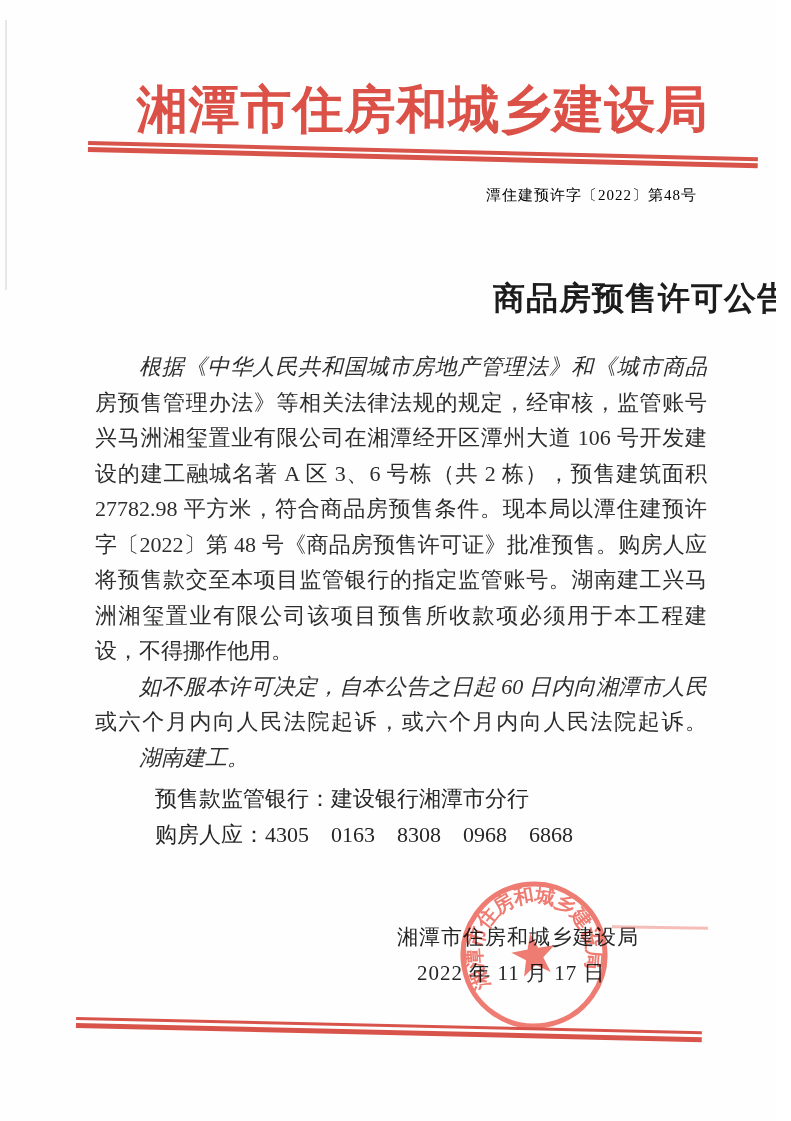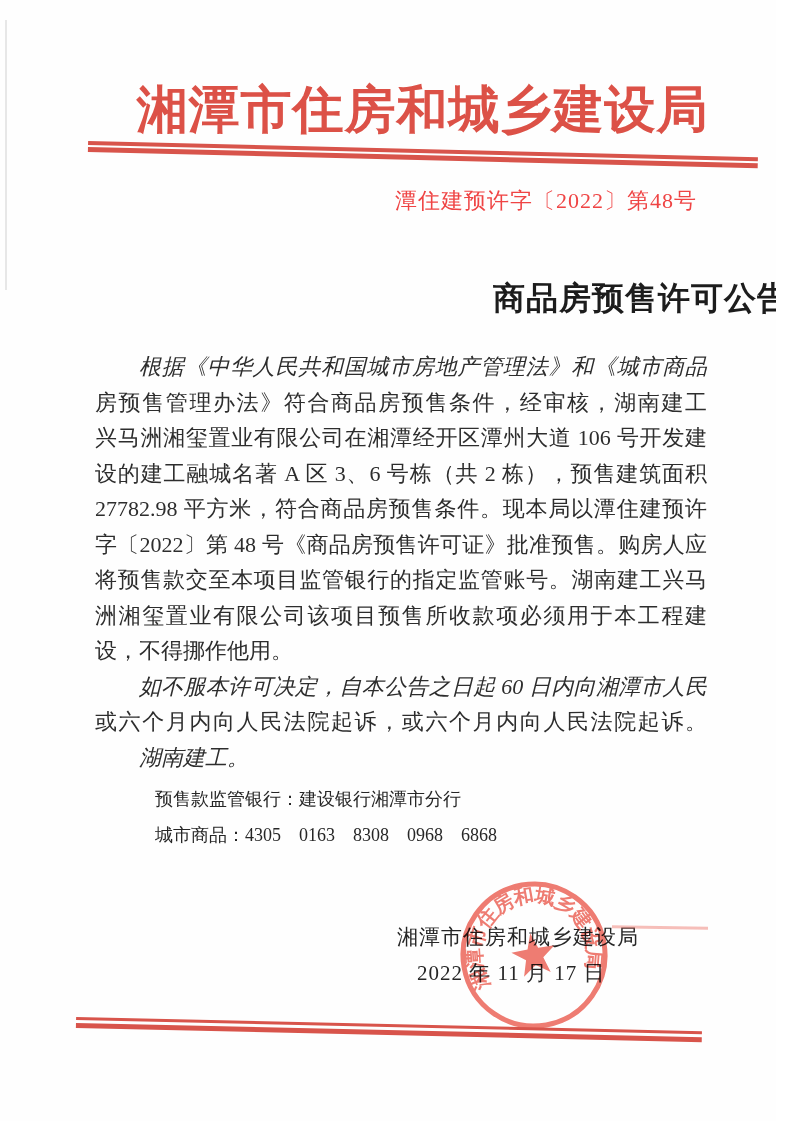--- a/index.html
+++ b/index.html
@@ -25,35 +25,35 @@
     border-bottom:5px solid var(--rule-red,#d8544b);
     transform:rotate(1.4deg);transform-origin:left center;
   }
   .rule-footer{
     left:76px;top:1017px;width:626px;height:11px;
     border-top:3px solid var(--rule-red,#d8544b);
     border-bottom:5px solid var(--rule-red,#d8544b);
     transform:rotate(1.3deg);transform-origin:left center;
   }
   .doc-number{
-    position:absolute;right:79px;top:186px;font-size:22px;color:#ef4444;
+    position:absolute;right:79px;top:186px;font-size:15px;color:#000000;
     letter-spacing:1px;white-space:nowrap;
   }
   .doc-title{
     position:absolute;left:35px;top:277px;width:755px;text-align:right;
     font-size:32px;font-weight:bold;color:#1c1c1c;letter-spacing:1px;white-space:nowrap;
   }
   .body-block{position:absolute;left:95px;top:349px;width:612px;}
   .body-line{
     height:35.5px;line-height:35.5px;font-size:22px;color:var(--body-text,#2d2d2d);
     text-align:justify;overflow:visible;white-space:nowrap;
   }
   .body-line.fill{text-align-last:justify;white-space:normal;}
   .body-line.indent{text-indent:44px;font-style:italic;}
-  .bank-block{position:absolute;left:155px;top:781px;font-size:18px;line-height:36px;color:#262626;}
+  .bank-block{position:absolute;left:155px;top:781px;font-size:22px;line-height:36px;color:#262626;}
   .bank-line{white-space:pre;}
   .sig-org{position:absolute;left:397px;top:923px;font-size:21px;letter-spacing:1px;color:#262626;white-space:nowrap;}
   .sig-date{position:absolute;left:417px;top:959px;font-size:21px;letter-spacing:1px;color:#262626;white-space:nowrap;}
   
   .seal{position:absolute;left:454px;top:875px;width:160px;height:160px;
     transform:rotate(-10deg);mix-blend-mode:multiply;opacity:.92;}
   
   .seal-streak{position:absolute;left:612px;top:926px;width:96px;height:3px;
     background:var(--seal-red,#ee7166);opacity:.45;transform:rotate(0.8deg);}
 </style>
@@ -67,36 +67,36 @@
   <div class="org-header">湘潭市住房和城乡建设局</div>
 
   <div class="rule rule-header"></div>
 
   <div class="doc-number">潭住建预许字〔2022〕第48号</div>
 
   <div class="doc-title">商品房预售许可公告</div>
 
   <div class="body-block">
       <div class="body-line indent fill">根据《中华人民共和国城市房地产管理法》和《城市商品</div>
-      <div class="body-line fill">房预售管理办法》符合商品房预售条件，经审核，湖南建工</div>
+      <div class="body-line fill">房预售管理办法》等相关法律法规的规定，经审核，监管账号</div>
       <div class="body-line fill">兴马洲湘玺置业有限公司在湘潭经开区潭州大道 106 号开发建</div>
       <div class="body-line fill">设的建工融城名著 A 区 3、6 号栋（共 2 栋），预售建筑面积</div>
       <div class="body-line fill">27782.98 平方米，符合商品房预售条件。现本局以潭住建预许</div>
       <div class="body-line fill">字〔2022〕第 48 号《商品房预售许可证》批准预售。购房人应</div>
       <div class="body-line fill">将预售款交至本项目监管银行的指定监管账号。湖南建工兴马</div>
       <div class="body-line fill">洲湘玺置业有限公司该项目预售所收款项必须用于本工程建</div>
       <div class="body-line">设，不得挪作他用。</div>
       <div class="body-line indent fill">如不服本许可决定，自本公告之日起 60 日内向湘潭市人民</div>
       <div class="body-line fill">或六个月内向人民法院起诉，或六个月内向人民法院起诉。</div>
       <div class="body-line indent">湖南建工。</div>
     </div>
 
   <div class="bank-block">
     <div class="bank-line"><span>预售款监管银行：</span><span>建设银行湘潭市分行</span></div>
-    <div class="bank-line"><span>城市商品：</span><span>4305    0163    8308    0968    6868</span></div>
+    <div class="bank-line"><span>购房人应：</span><span>4305    0163    8308    0968    6868</span></div>
   </div>
 
   <div class="sig-org">湘潭市住房和城乡建设局</div>
   <div class="sig-date">2022 年 11 月 17 日</div>
 
   <div class="seal-streak"></div>
 
   <svg class="seal" viewBox="0 0 160 160" xmlns="http://www.w3.org/2000/svg">
     <circle cx="80" cy="80" r="71" fill="none" stroke="#ee7166" stroke-width="5"></circle>
     <polygon fill="#ee7166" points="80,58 85.41,73.56 101.87,73.89 88.75,83.84 93.52,99.61 80,90.2 66.48,99.61 71.25,83.84 58.13,73.89 74.59,73.56"></polygon>

